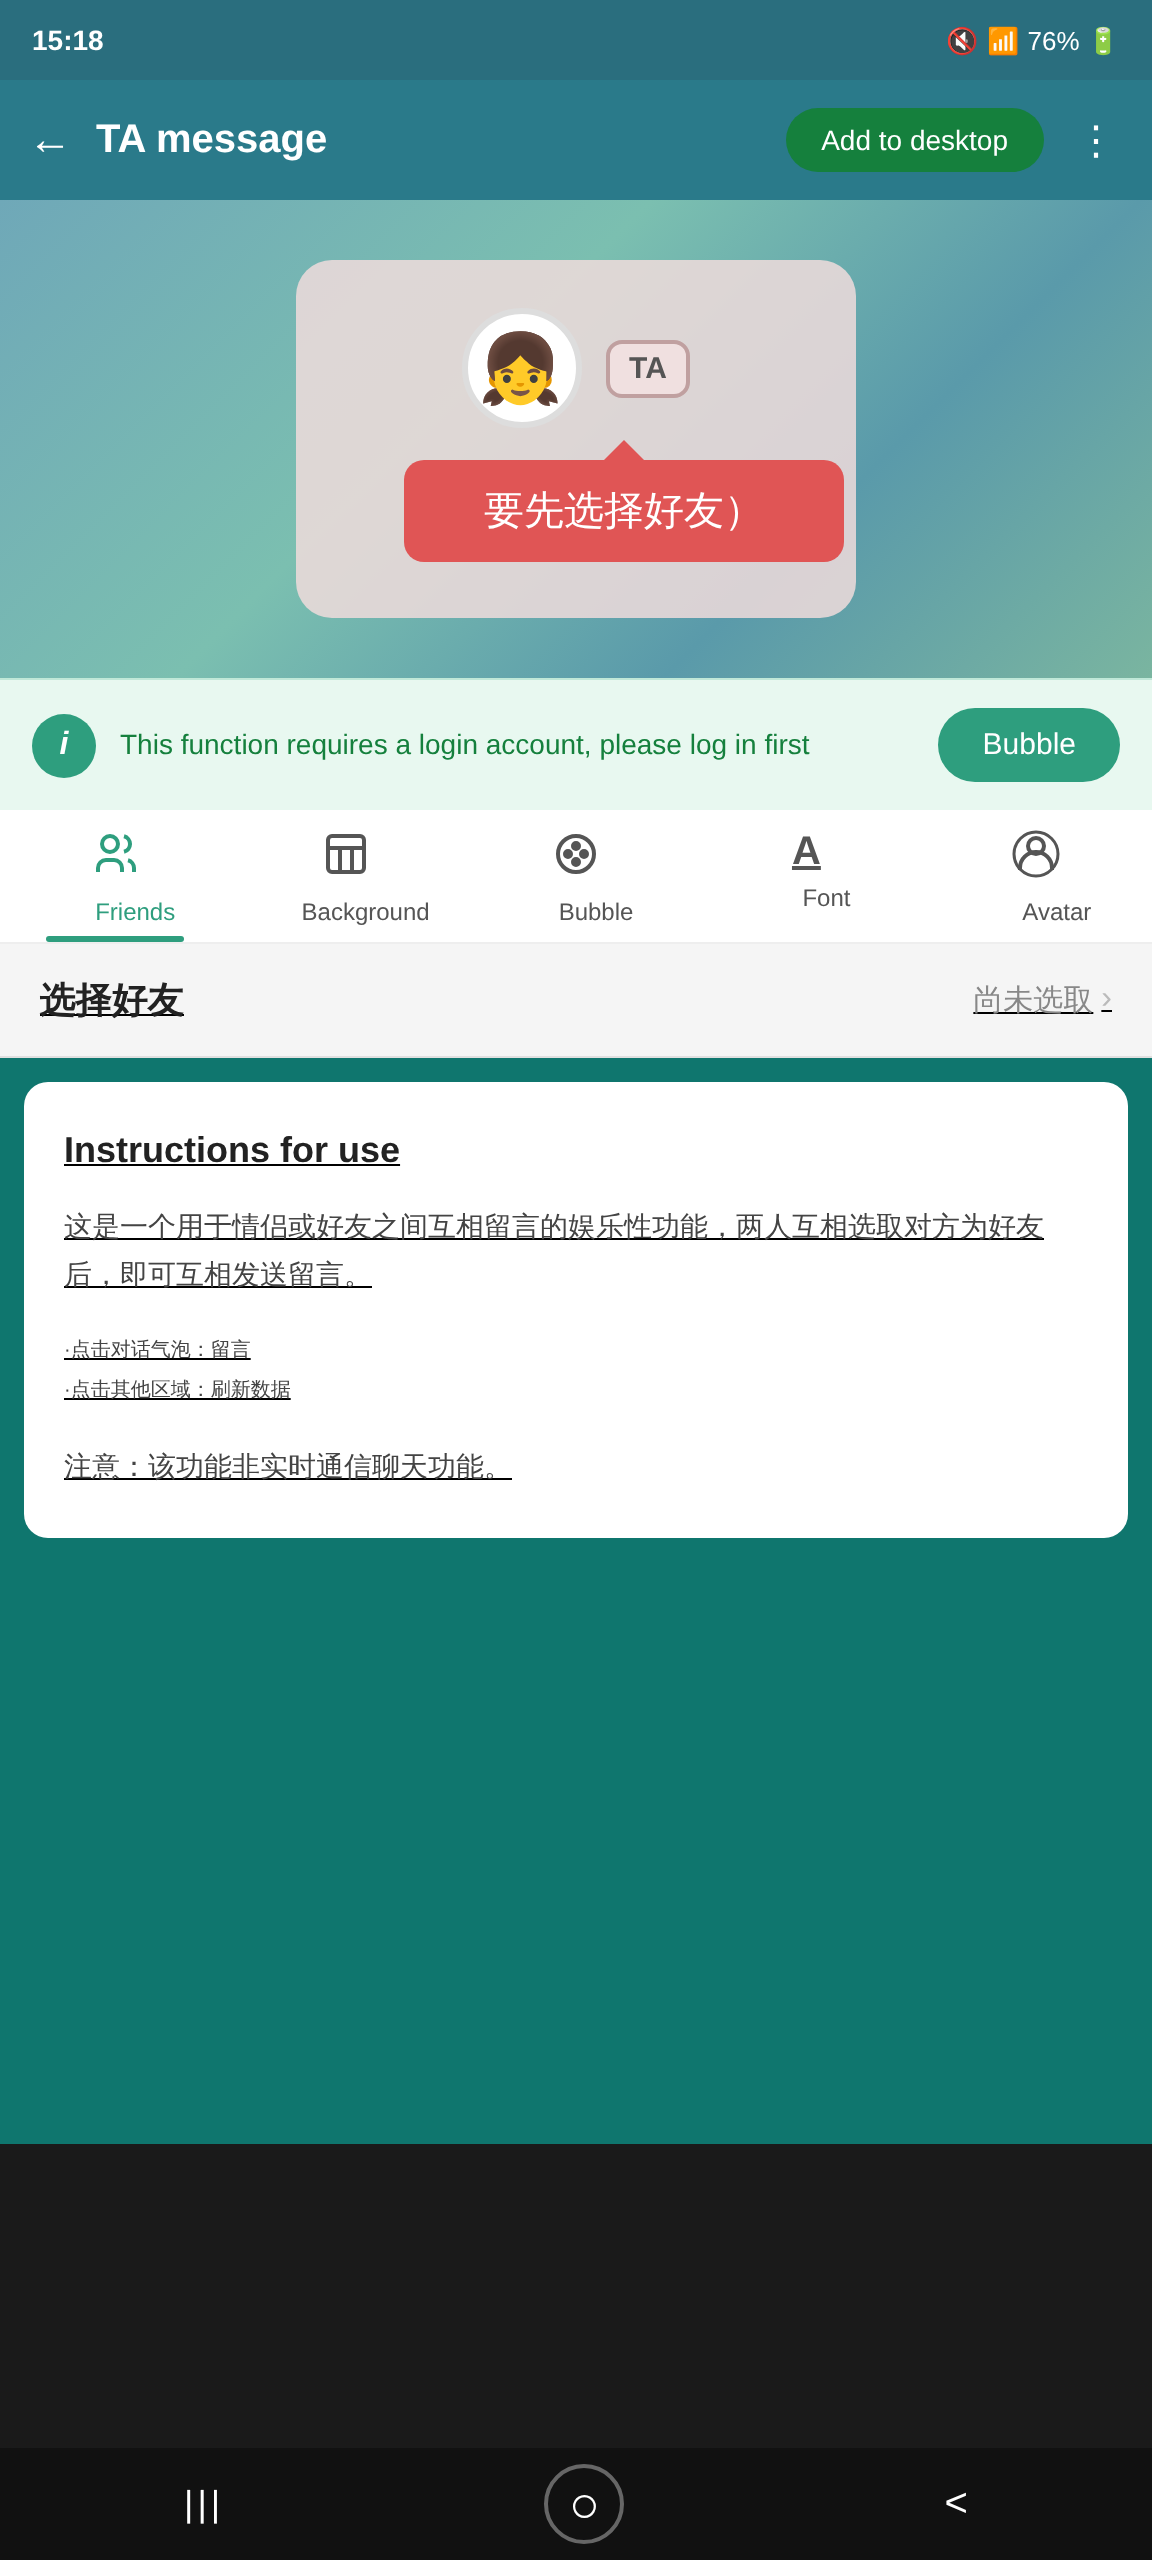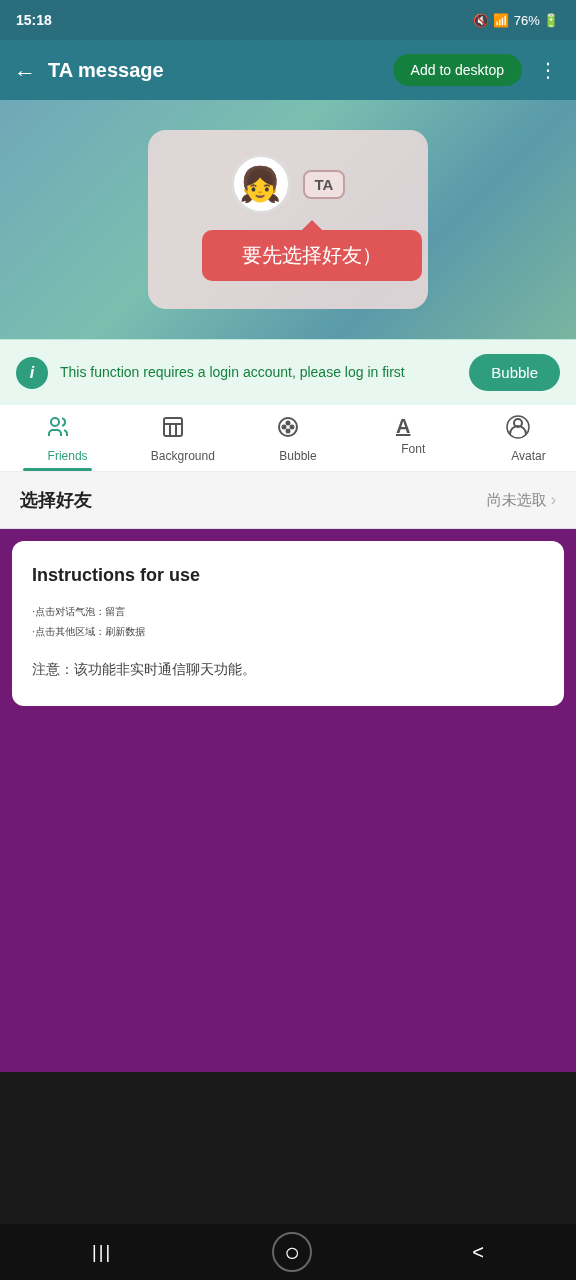--- a/index.html
+++ b/index.html
@@ -218,22 +218,23 @@
       font-size: 12px;
       color: #555;
       padding-left: 20px;
     }
     .tab-item.active .tab-label {
       color: #2e9e7e;
     }
 
     
     .main-content {
-      background: #701a75;
+      background: #0f766e;
       min-height: 600px;
+      text-decoration: underline;
     }
 
     
     .select-friend-row {
       display: flex;
       justify-content: space-between;
       align-items: center;
       background: #f5f5f5;
       padding: 16px 20px;
       border-bottom: 1px solid #e0e0e0;
@@ -406,20 +407,21 @@
   <div class="select-friend-row">
     <span class="select-friend-label">选择好友</span>
     <div class="not-selected">
       <span>尚未选取</span>
       <span class="chevron-right">›</span>
     </div>
   </div>
 
   <div class="instructions-card">
     <div class="instructions-title">Instructions for use</div>
+    <div class="instructions-para">这是一个用于情侣或好友之间互相留言的娱乐性功能，两人互相选取对方为好友后，即可互相发送留言。</div>
     <div class="instructions-tips">
       <span>·点击对话气泡：留言</span><br>
       <span>·点击其他区域：刷新数据</span>
     </div>
     <div class="instructions-note">注意：该功能非实时通信聊天功能。</div>
   </div>
 
 </div>
 
 <div class="bottom-nav">

